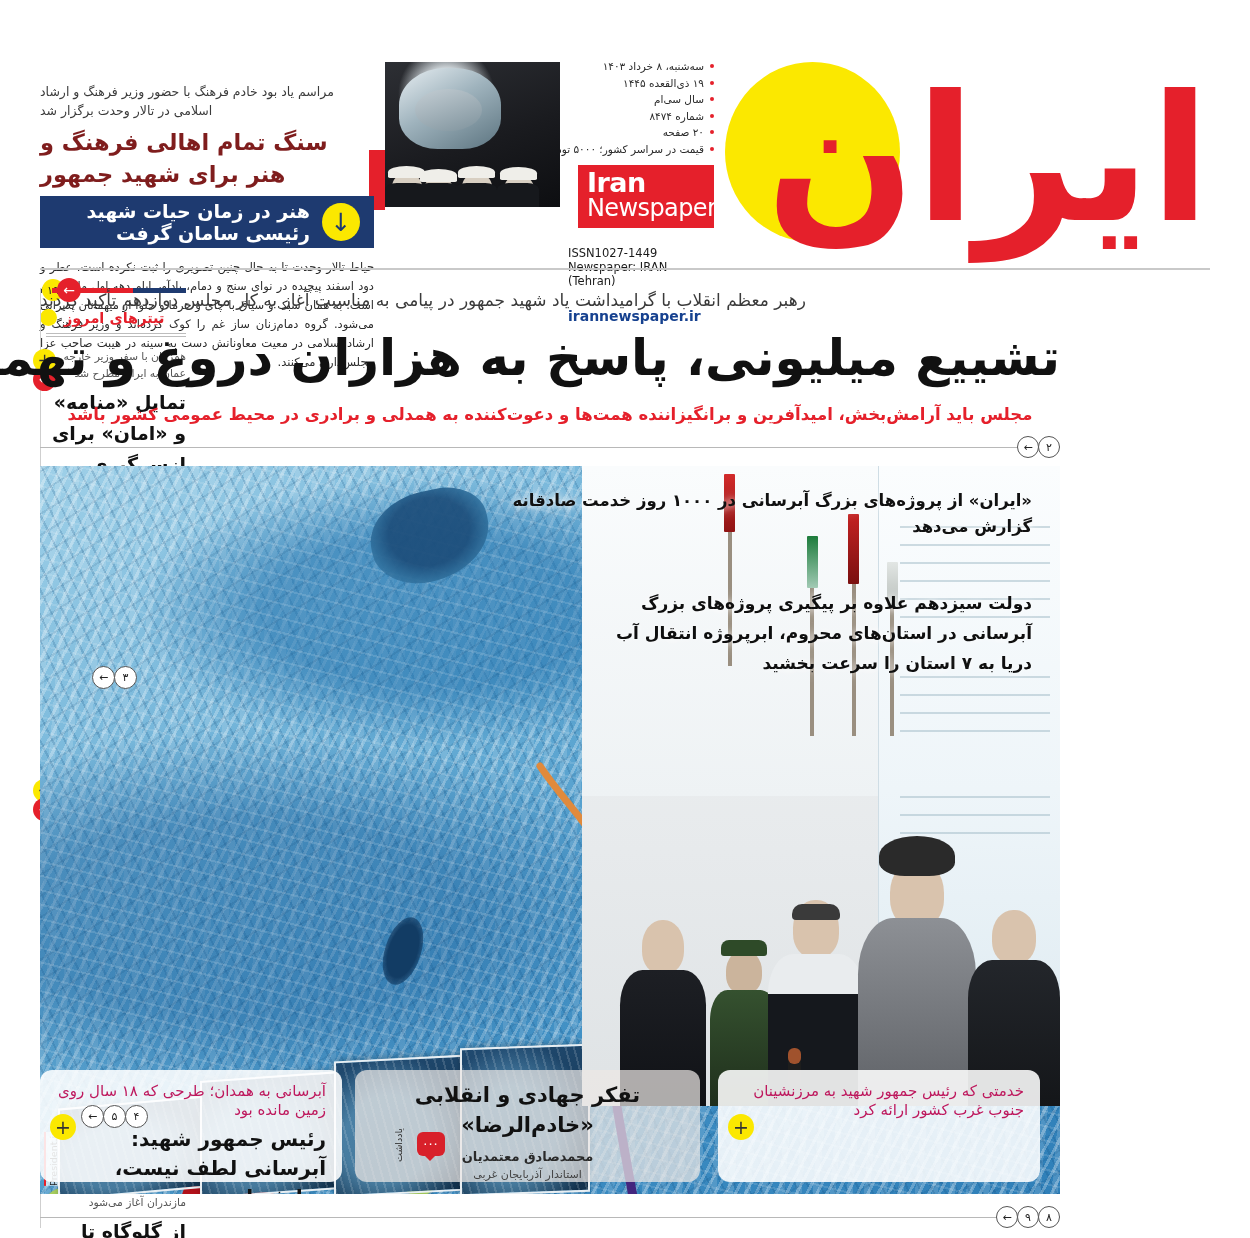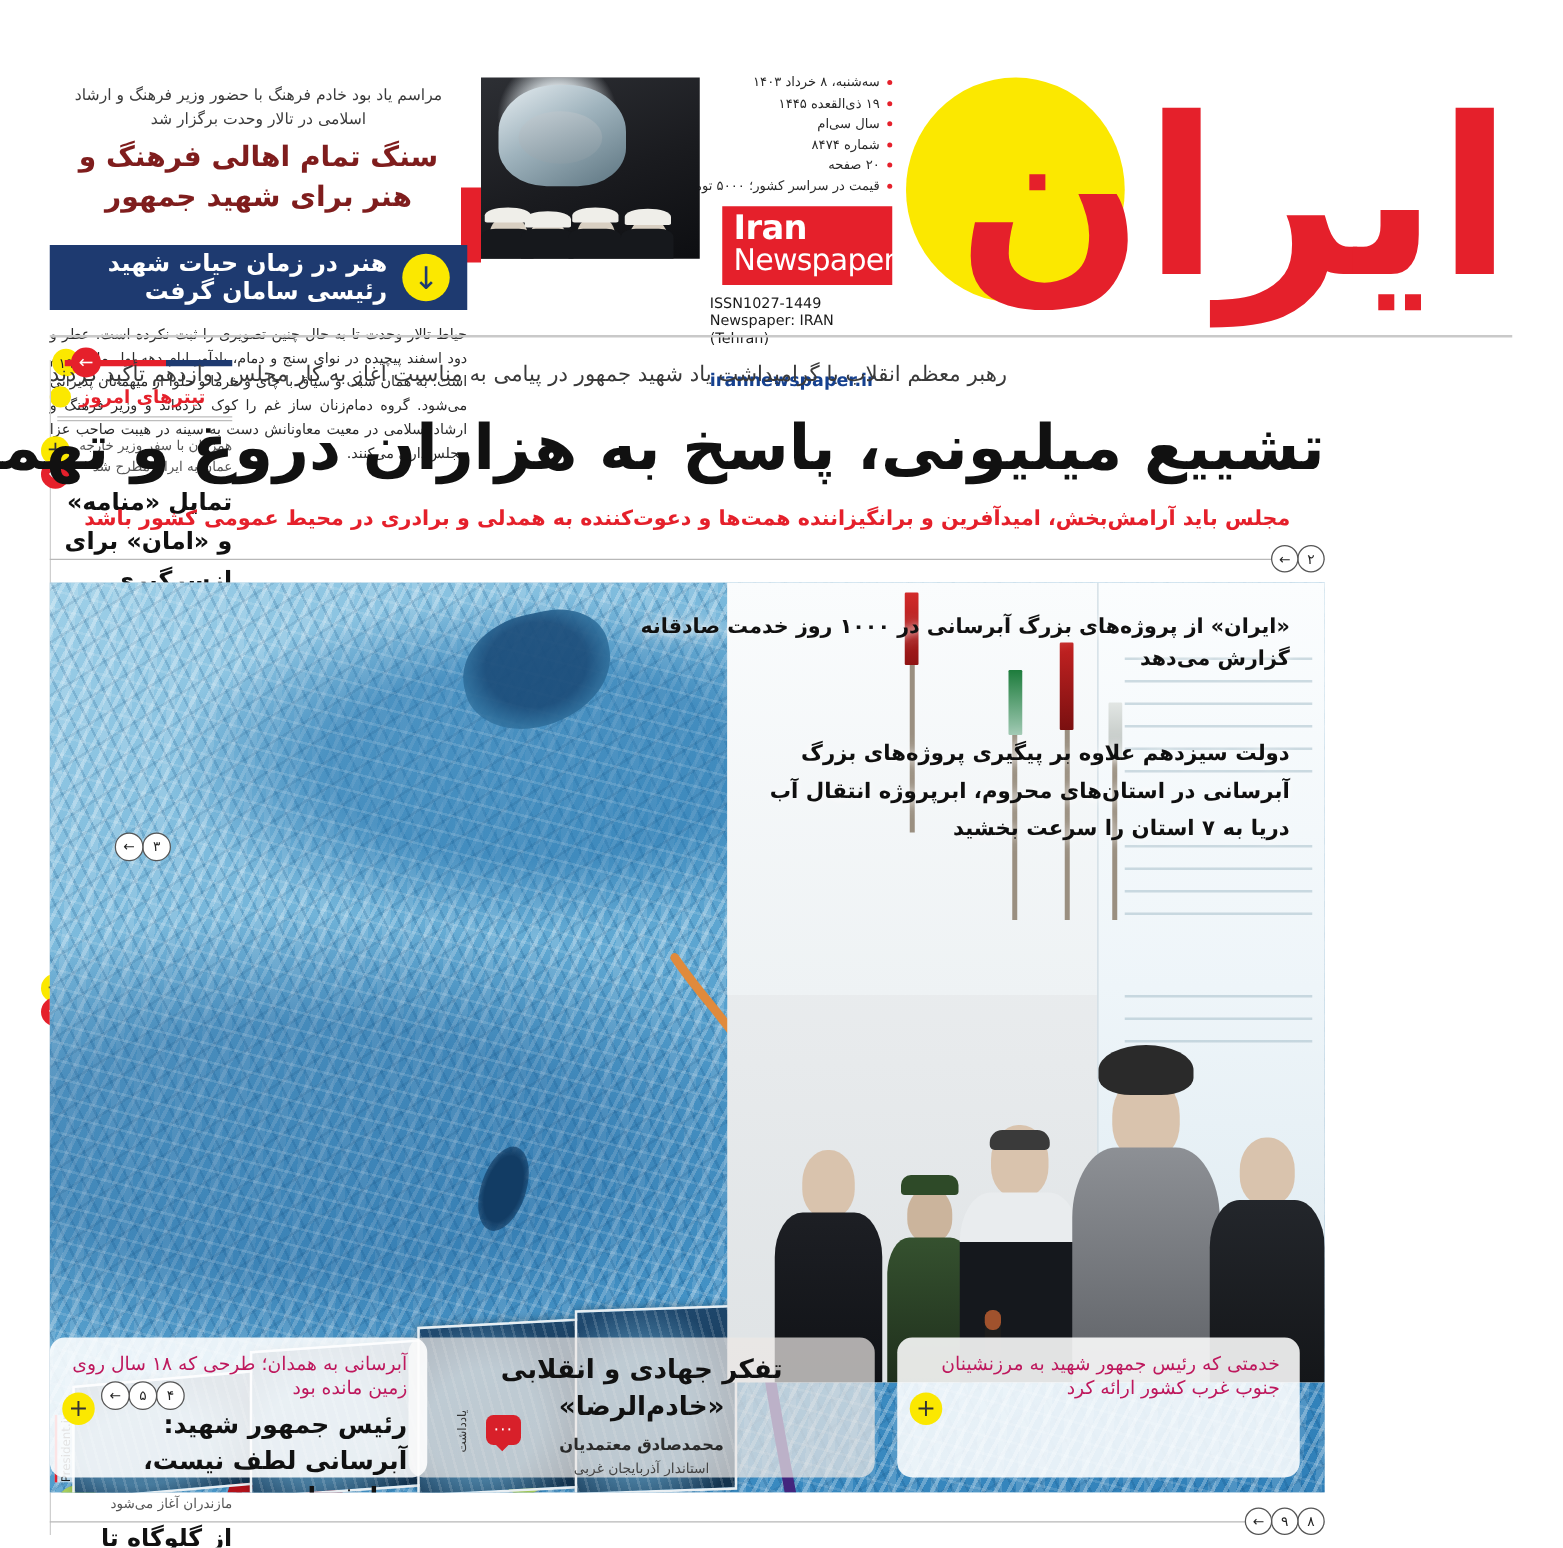--- a/index.html
+++ b/index.html
@@ -38,21 +38,21 @@
   .infocol li::before {
     content: ""; position: absolute; right: 0; top: 6px;
     width: 4px; height: 4px; border-radius: 50%; background: #E5202B;
   }
   .iran-badge {
     margin-top: 8px; background: #E5202B; color: #fff;
     width: 136px; padding: 5px 9px 7px; direction: ltr; text-align: left;
   }
   .iran-badge .l1 { font-size: 27px; font-weight: 700; line-height: 26px; letter-spacing: -0.5px; }
   .iran-badge .l2 { font-size: 24px; font-weight: 400; line-height: 25px; letter-spacing: -0.6px; }
-  .issn { direction: ltr; text-align: left; margin-top: 7px; }
+  .issn { direction: ltr; text-align: left; margin-top: 18px; }
   .issn div { font-size: 11.5px; color: #1a1a1a; line-height: 14px; }
   .site { direction: ltr; text-align: left; margin-top: 20px; font-size: 14px; font-weight: 700; color: #16418f; }
 
   
   .topstory { position: absolute; right: 690px; top: 62px; width: 520px; height: 200px; }
   .ts-photo {
     position: absolute; right: 0; top: 0; width: 175px; height: 145px;
     background:
       radial-gradient(circle at 35% 22%, #cfd6da 0 16%, rgba(207,214,218,0) 30%),
       linear-gradient(160deg, #2d2f34 0%, #1a1b1f 55%, #0d0e11 100%);
@@ -76,21 +76,21 @@
   .ts-photo .head i {
     position: absolute; left: -12%; top: -26%; width: 124%; height: 46%;
     background: #efeee9; border-radius: 50% 50% 10% 10%;
   }
   .ts-photo .body {
     position: absolute; bottom: 0; width: 24%; height: 30%;
     background: #16181c; border-radius: 28% 28% 0 0;
   }
   .ts-red { position: absolute; right: 175px; top: 88px; width: 16px; height: 60px; background: #E5202B; }
 
-  .ts-text { position: absolute; right: 186px; top: 4px; left: 0; text-align: center; direction: rtl; }
+  .ts-text { position: absolute; right: 186px; top: 20px; left: 0; text-align: left; direction: rtl; }
   .ts-kicker { font-size: 12.5px; line-height: 19px; color: #3b3b3b; }
   .ts-title { margin-top: 6px; font-size: 22.5px; font-weight: 700; color: #7f1d1d; line-height: 32px; letter-spacing: -0.3px; }
   .ts-bluebar {
     position: absolute; right: 186px; top: 134px; left: 0; height: 52px;
     background: #1e3a70; display: flex; align-items: center; justify-content: flex-start;
     padding: 0 14px 0 18px;
   }
   .ts-bluebar .arrow-circ {
     width: 38px; height: 38px; border-radius: 50%; background: #FBE800;
     display: flex; align-items: center; justify-content: center; flex: none;
@@ -563,21 +563,21 @@
       <div class="hero-deck">دولت سیزدهم علاوه بر پیگیری پروژه‌های بزرگ آبرسانی در استان‌های محروم، ابرپروژه انتقال آب دریا به ۷ استان را سرعت بخشید</div>
 
       <div class="credit">President.ir</div>
 
       <div class="cards">
         <div class="card" style="right:10px; width:322px;">
           <div class="k">خدمتی که رئیس جمهور شهید به مرزنشینان جنوب غرب کشور ارائه کرد</div>
           <div class="plusb">+</div>
         </div>
 
-        <div class="card-mid" style="right:350px; width:373px;">
+        <div class="card-mid" style="right:350px; width:345px;">
           <div class="t2">تفکر جهادی و انقلابی «خادم‌الرضا»</div>
           <div class="nm">محمدصادق معتمدیان</div>
           <div class="rl">استاندار آذربایجان غربی</div>
           <div class="bub">···</div>
           <div class="vert">یادداشت</div>
         </div>
 
         <div class="card" style="right:708px; width:302px;">
           <div class="k">آبرسانی به همدان؛ طرحی که ۱۸ سال روی زمین مانده بود</div>
           <div class="t">رئیس جمهور شهید: آبرسانی لطف نیست، وظیفه است</div>

